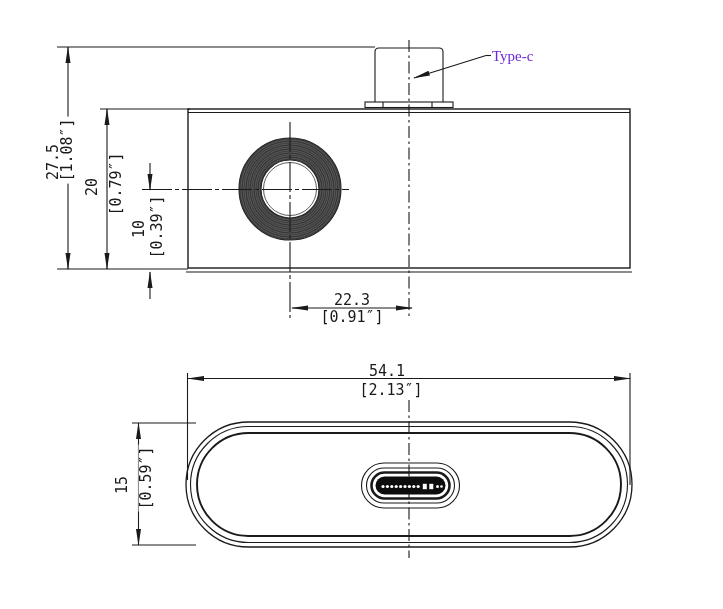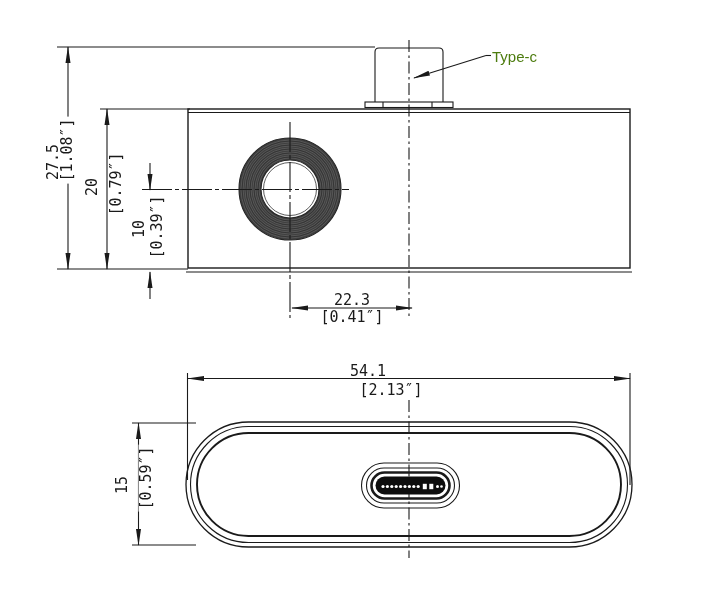--- a/index.html
+++ b/index.html
@@ -17,23 +17,23 @@
     font-size:15px;
     color:#1a1a1a;
     line-height:1;
     white-space:nowrap;
     transform:translate(-50%,-50%);
   }
   .dim.v{transform:translate(-50%,-50%) rotate(-90deg);}
   .dim.bg{background:#ffffff;padding:0 2px;}
   .lbl{
     position:absolute;
-    font-family:Liberation Sans, sans-serif;
+    font-family:Liberation Serif, serif;
     font-size:15px;
-    color:#4d7c0f;
+    color:#6d28d9;
     line-height:1;
     white-space:nowrap;
     transform:translate(0,-50%);
     text-align:right;
   }
 </style>
 </head>
 <body>
 
 <div class="sheet">
@@ -146,23 +146,23 @@
   <div class="dim v" style="left:53px;top:162px">27.5</div>
   <div class="dim v bg" style="left:67px;top:150px">[1.08″]</div>
 
   <div class="dim v" style="left:92px;top:187px">20</div>
   <div class="dim v bg" style="left:116px;top:184px">[0.79″]</div>
 
   <div class="dim v" style="left:139px;top:229px">10</div>
   <div class="dim v bg" style="left:157px;top:227px">[0.39″]</div>
 
   <div class="dim" style="left:352px;top:300px">22.3</div>
-  <div class="dim" style="left:352px;top:317px">[0.41″]</div>
+  <div class="dim" style="left:352px;top:317px">[0.91″]</div>
 
-  <div class="dim" style="left:368px;top:371px">54.1</div>
+  <div class="dim" style="left:387px;top:371px">54.1</div>
   <div class="dim" style="left:391px;top:390px">[2.13″]</div>
 
   <div class="dim v" style="left:122px;top:485px">15</div>
   <div class="dim v bg" style="left:146px;top:478px">[0.59″]</div>
 
   <div class="lbl" style="left:492px;top:56px">Type-c</div>
 
 </div>
 
 </body></html>

